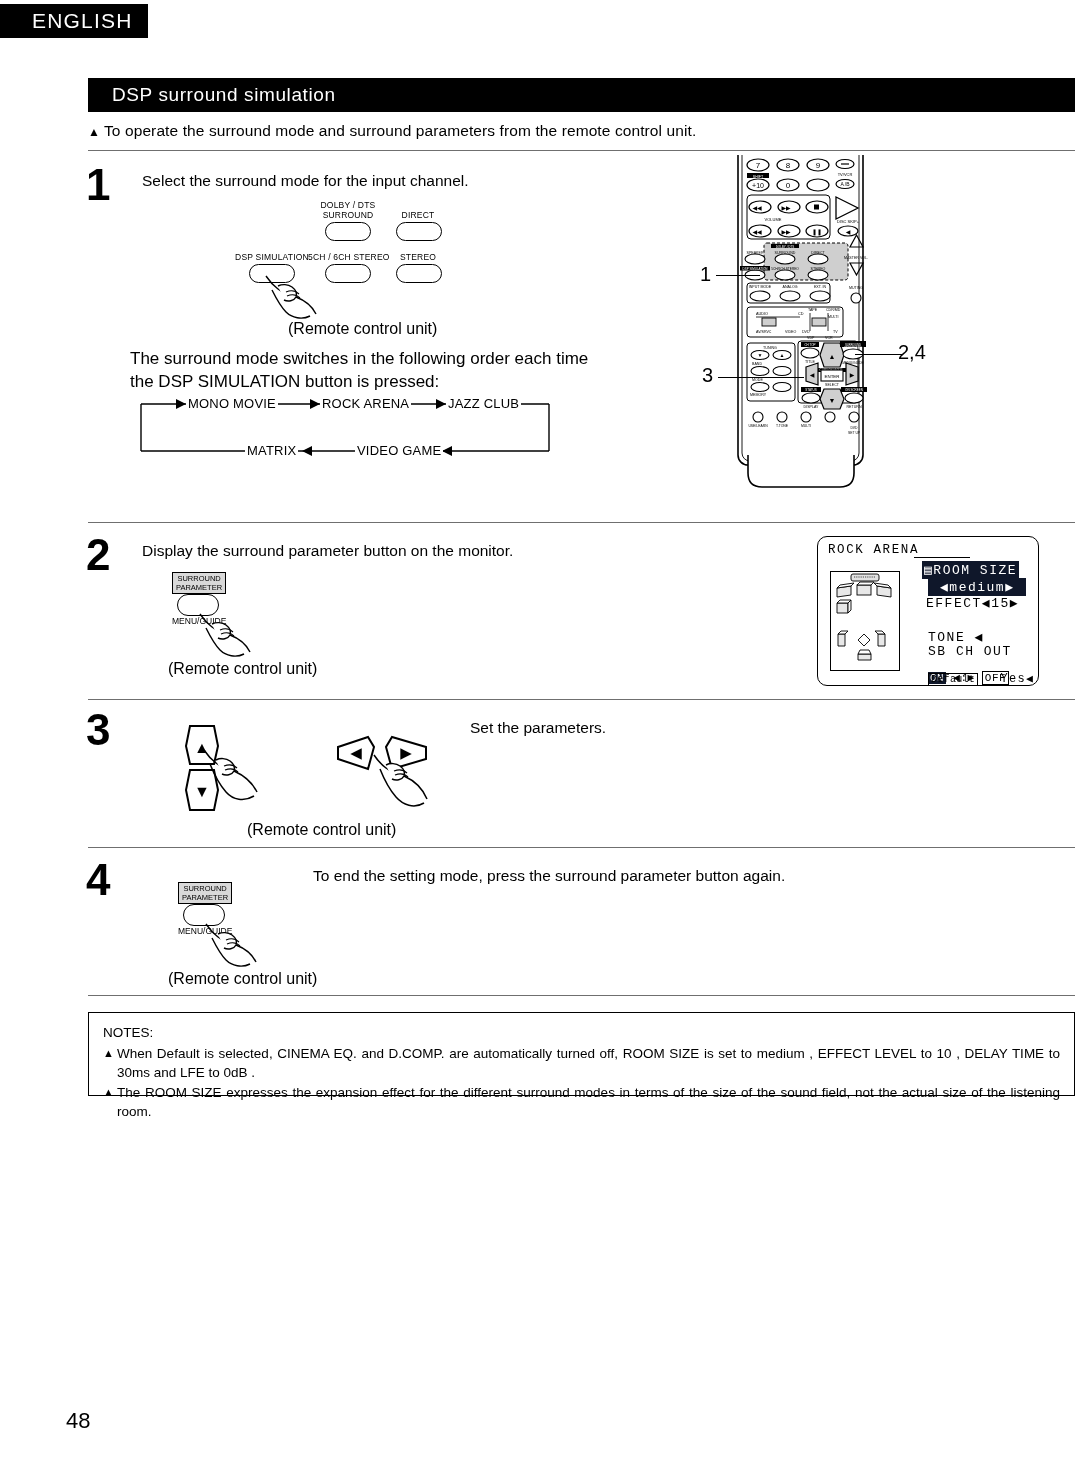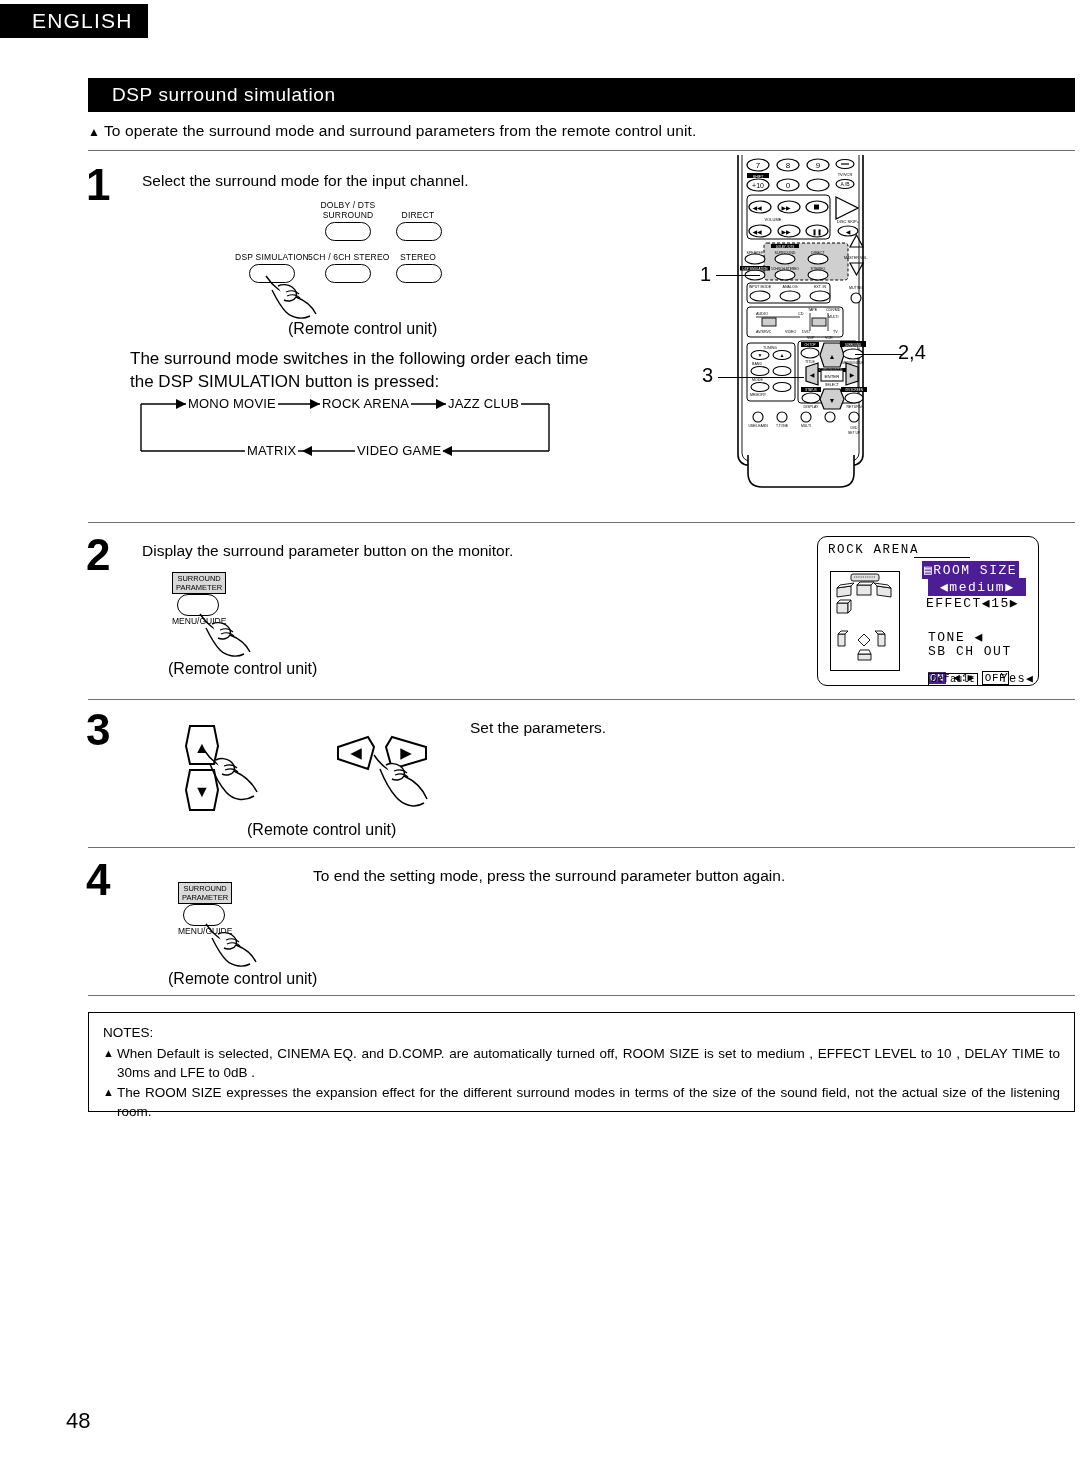--- a/index.html
+++ b/index.html
@@ -183,21 +183,21 @@
   }
   .osd-title-rule {
     position: absolute;
     left: 96px;
     top: 20px;
     width: 56px;
     height: 1.3px;
     background: #000;
   }
   .osd-inv {
-    background: #4c1d95;
+    background: #0f172a;
     color: #fff;
   }
   .osd-row {
     position: absolute;
     font-size: 13px;
     letter-spacing: 1.5px;
     white-space: nowrap;
   }
   .osd-roomsize { left: 104px; top: 24px; padding: 1px 2px; }
   .osd-medium   { left: 110px; top: 41px; padding: 1px 12px; }
@@ -250,21 +250,21 @@
 
   
   .cursor-grp { position: absolute; }
 
   
   .notes {
     position: absolute;
     left: 88px;
     top: 1012px;
     width: 987px;
-    height: 100px;
+    height: 84px;
     border: 1.5px solid #000;
     box-sizing: border-box;
     padding: 10px 14px 0 14px;
     font-size: 13.5px;
     line-height: 19.5px;
   }
   .notes-head { margin-bottom: 1px; }
   .note-item { text-indent: 0; padding-left: 14px; position: relative; }
   .note-item .tri { position: absolute; left: 0; top: 0; font-size: 11px; }
   .note-just { text-align: justify; }

